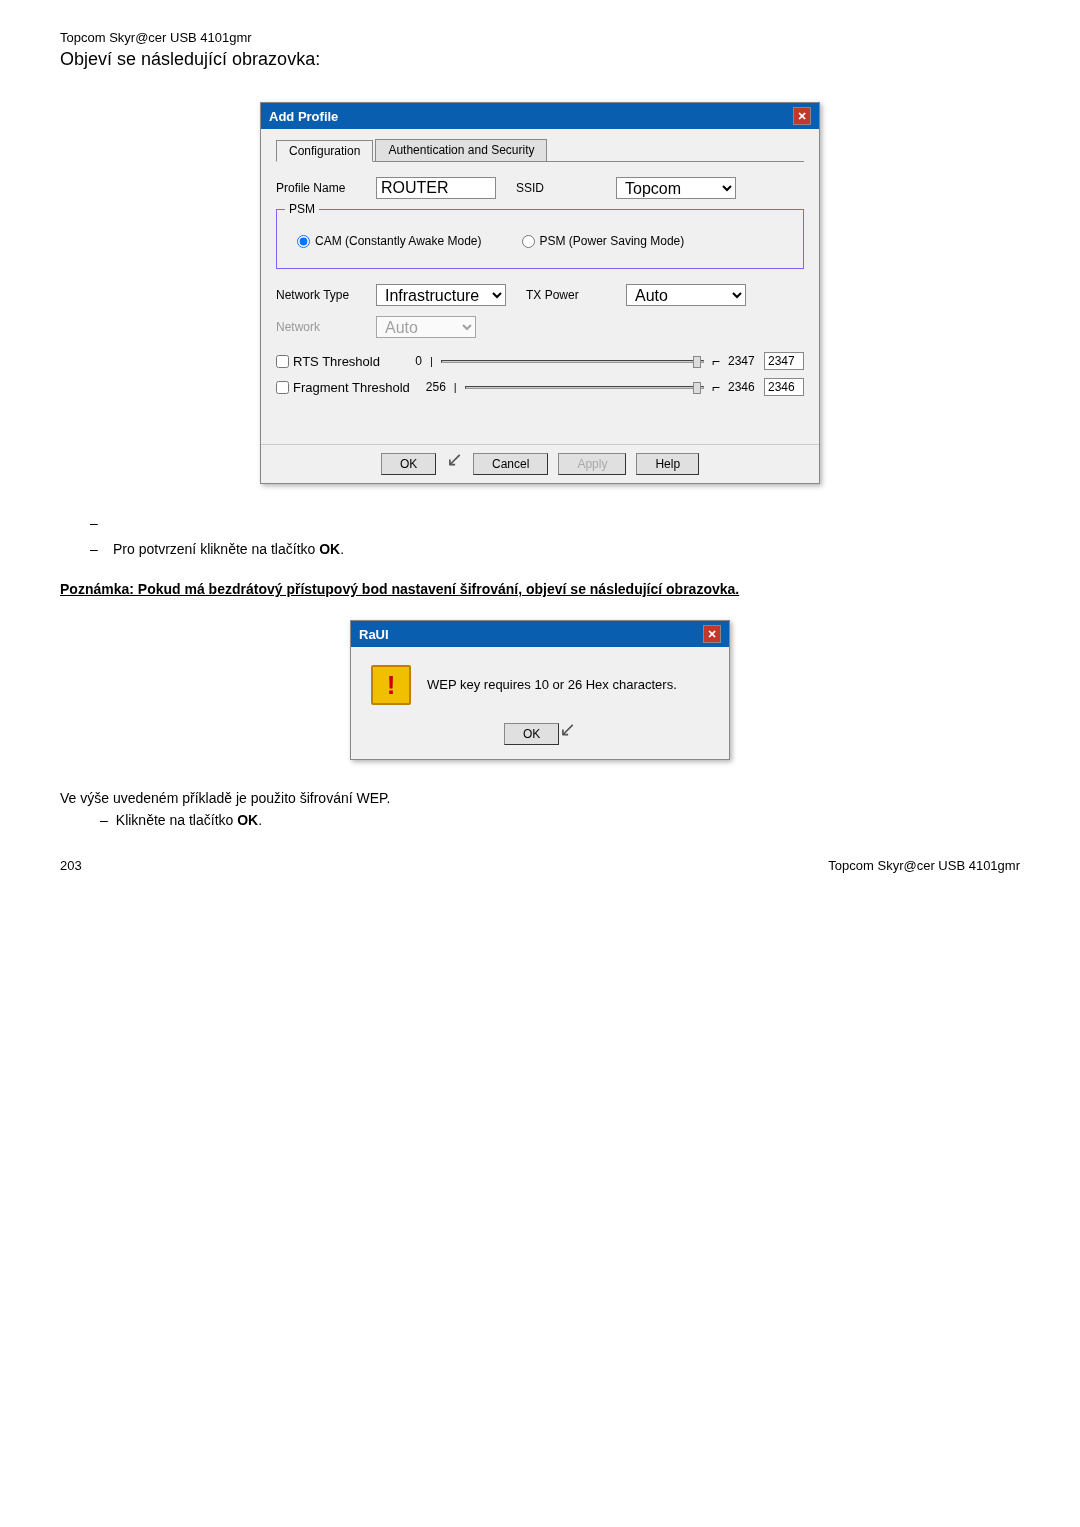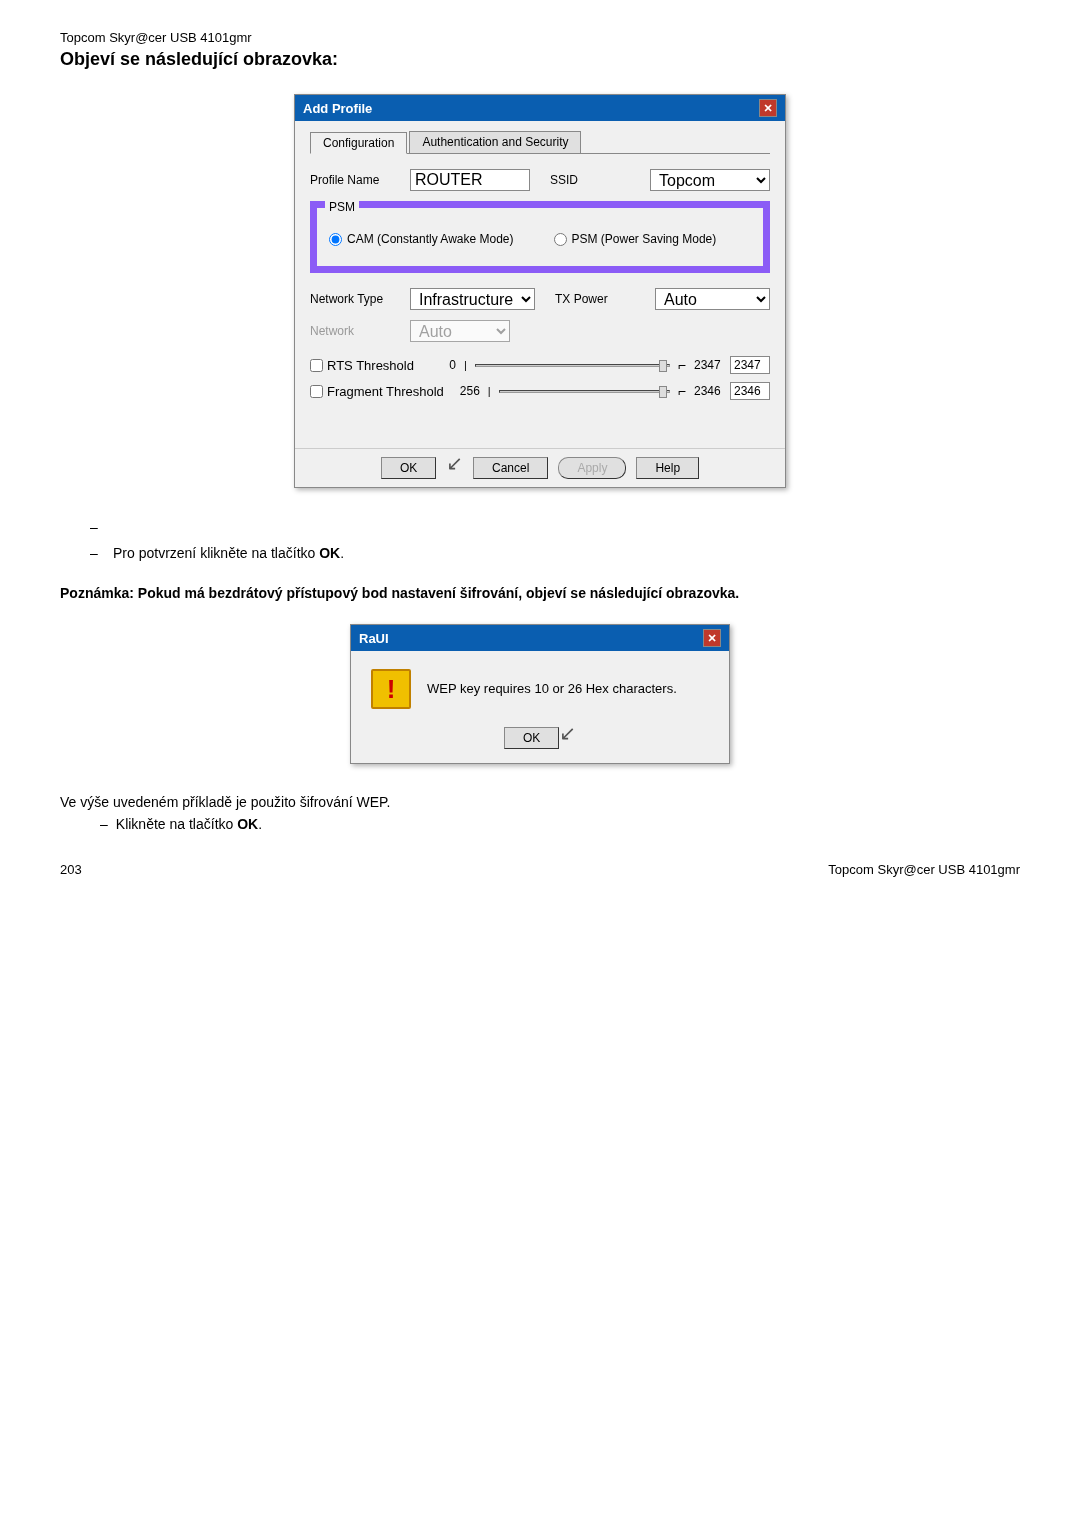--- a/index.html
+++ b/index.html
@@ -13,29 +13,29 @@
       padding: 30px 60px;
     }
 
     .page-header-small {
       font-size: 13px;
       margin-bottom: 4px;
     }
 
     .page-header-large {
       font-size: 18px;
-      font-weight: bold;
-      margin-bottom: 24px;
+      font-weight: normal;
+      margin-bottom: 32px;
     }
 
     
     .dialog {
       border: 1px solid #888;
       background: #f0f0f0;
-      width: 492px;
+      width: 560px;
       margin: 0 auto 30px auto;
       box-shadow: 2px 2px 5px rgba(0,0,0,0.3);
     }
 
     .dialog-titlebar {
       background: #0a5eb0;
       color: #fff;
       padding: 4px 8px;
       display: flex;
       justify-content: space-between;
@@ -106,22 +106,22 @@
       background: #fff;
       height: 22px;
     }
 
     .form-input-wide {
       width: 120px;
     }
 
     
     .group-box {
-      border: 7px solid #8b5cf6;
-      padding: 8px 12px 12px 12px;
+      border: 1px solid #8b5cf6;
+      padding: 8px 12px 12px 20px;
       margin-bottom: 15px;
       position: relative;
     }
 
     .group-box-label {
       position: absolute;
       top: -8px;
       left: 8px;
       background: #f0f0f0;
       padding: 0 4px;
@@ -223,21 +223,20 @@
       background: #e0e0e0;
       padding: 3px 18px;
       font-size: 12px;
       cursor: pointer;
       min-width: 55px;
       text-align: center;
     }
 
     .btn:disabled, .btn.disabled {
       color: #aaa;
-      border-radius: 10px;
     }
 
     
     .bullet-list {
       margin: 20px 0 20px 30px;
     }
 
     .bullet-item {
       display: flex;
       gap: 8px;
@@ -249,20 +248,21 @@
     .bullet-dash {
       min-width: 15px;
     }
 
     
     .note-bold {
       font-weight: bold;
       font-size: 14px;
       margin-bottom: 20px;
       line-height: 1.5;
+      text-decoration: underline;
     }
 
     
     .small-dialog {
       border: 1px solid #888;
       background: #f0f0f0;
       width: 380px;
       margin: 0 auto 30px auto;
       box-shadow: 2px 2px 5px rgba(0,0,0,0.3);
     }

